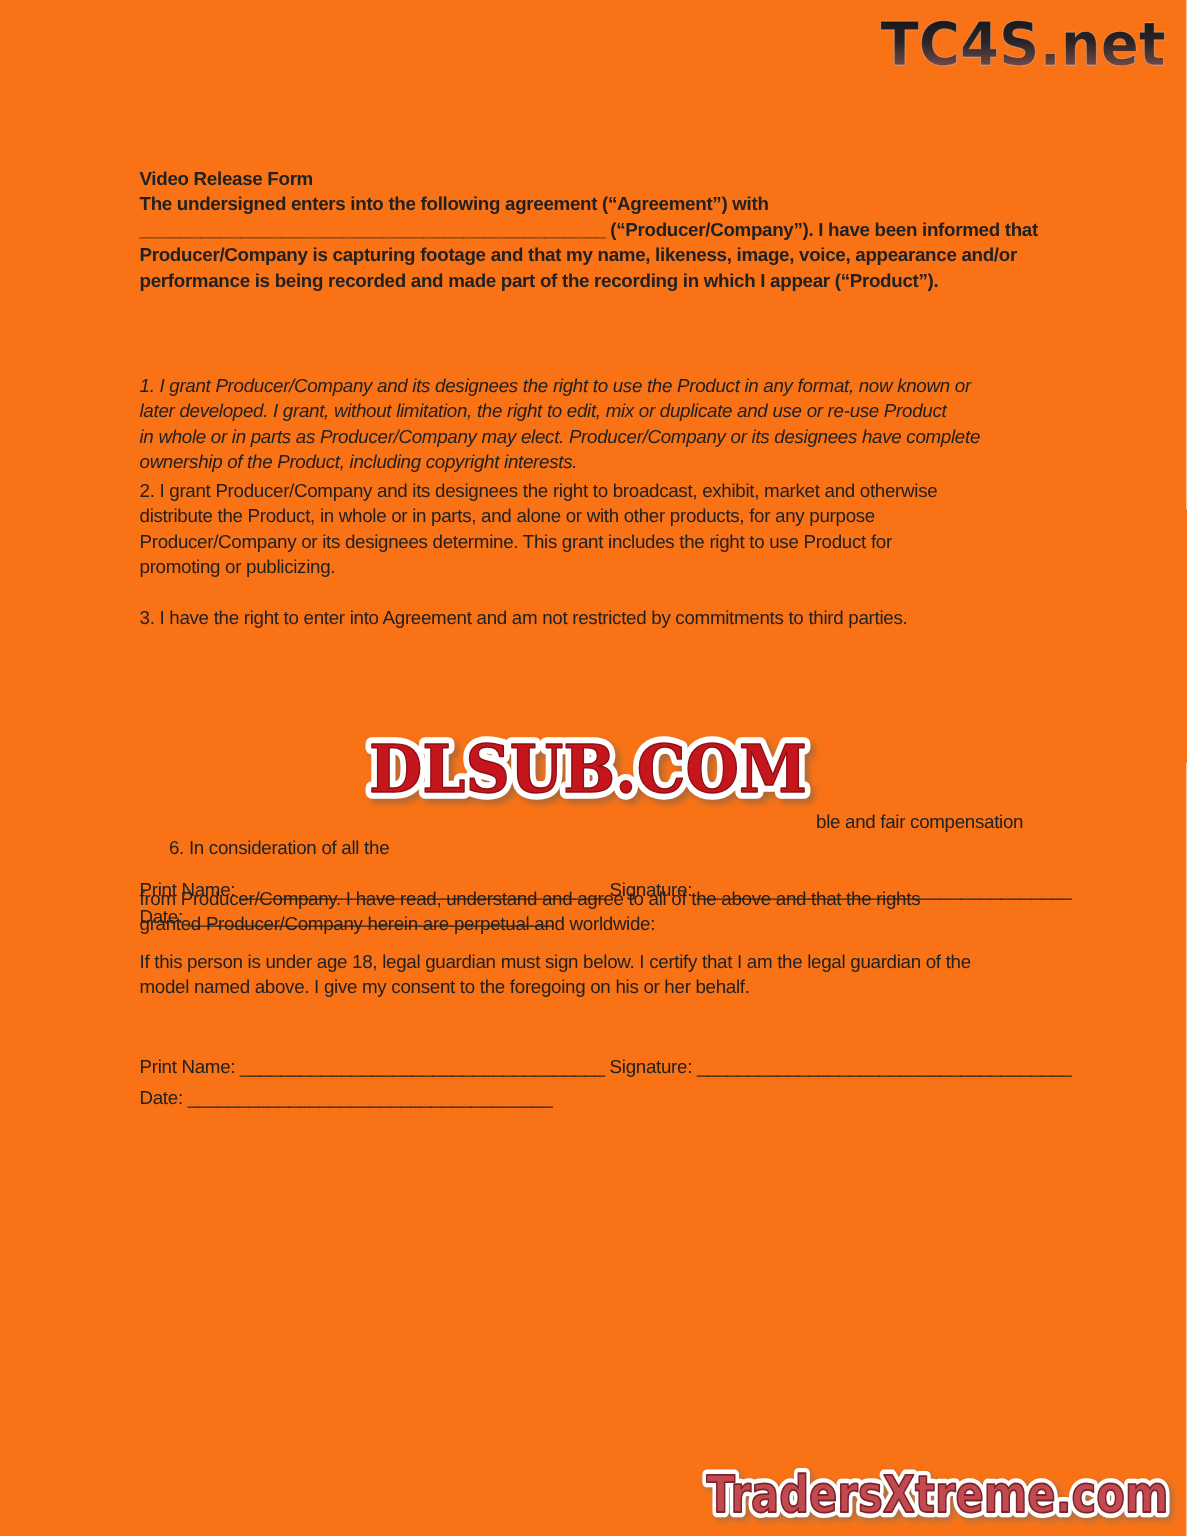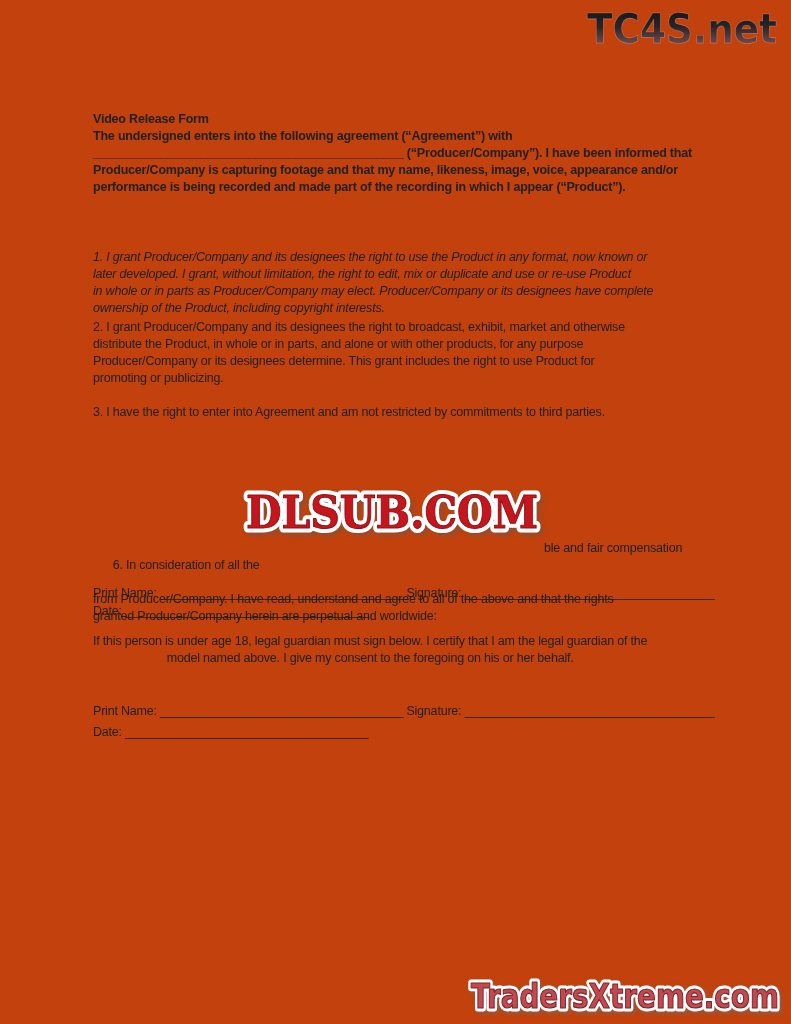--- a/index.html
+++ b/index.html
@@ -1,38 +1,38 @@
 <!DOCTYPE html>
 <html><head>
 <meta charset="utf-8">
 <style>
   html,body{margin:0;padding:0;background:#fff;}
   .page{
-    position:relative;width:791px;height:1024px;background:#c2410c;
+    position:relative;width:791px;height:1024px;background:#f97316;
     font-family:"Liberation Sans",sans-serif;color:#212121;overflow:hidden;
   }
   .doc-text{
     position:absolute;left:93px;
     font-size:12.5px;line-height:17px;letter-spacing:-0.2px;
     white-space:pre;color:#212121;
   }
   .doc-title{
     width:604px;text-align:left;font-weight:bold;top:111px;white-space:normal;
   }
   .intro{top:128px;font-weight:bold;}
   .clause-1{top:249px;font-style:italic;}
   .clause-2{top:319px;}
   .clause-3{top:404px;}
   .clause-4{top:440px;}
   .clause-5{top:506px;}
   .c5-line1{position:relative;height:17px;}
   .c5-after{position:absolute;left:451px;top:0;}
   .sig1-row1{top:585px;}
   .sig1-row2{top:603px;}
-  .guardian{top:633px;text-align:center;}
+  .guardian{top:633px;}
   .sig2-row1{top:703px;}
   .sig2-row2{top:724px;}
   .wm{position:absolute;pointer-events:none;}
   .wm-tc4s{left:581px;top:1px;}
   .wm-dlsub{left:222px;top:483px;filter:drop-shadow(3px 3px 2px rgba(90,90,90,0.45));}
   .wm-traders{left:460px;top:970px;filter:drop-shadow(2px 2px 2px rgba(110,110,110,0.6));}
 </style>
 </head>
 <body>
 

